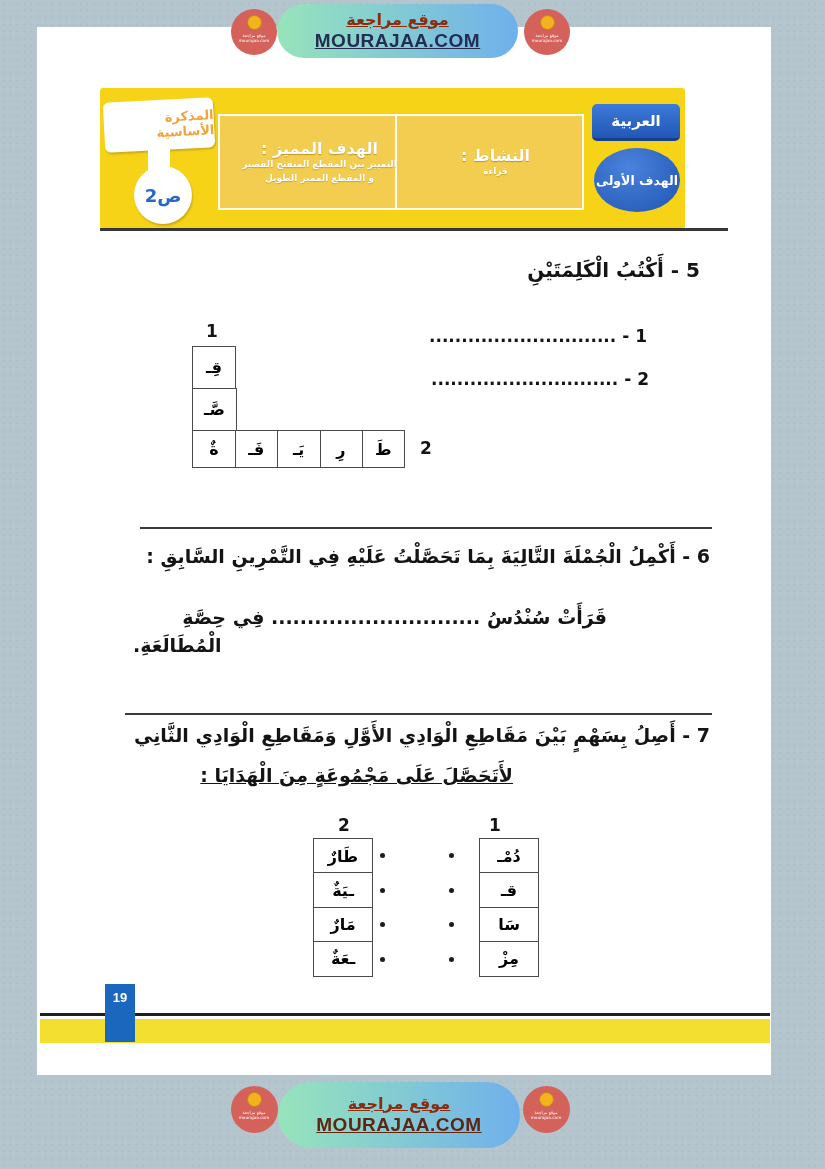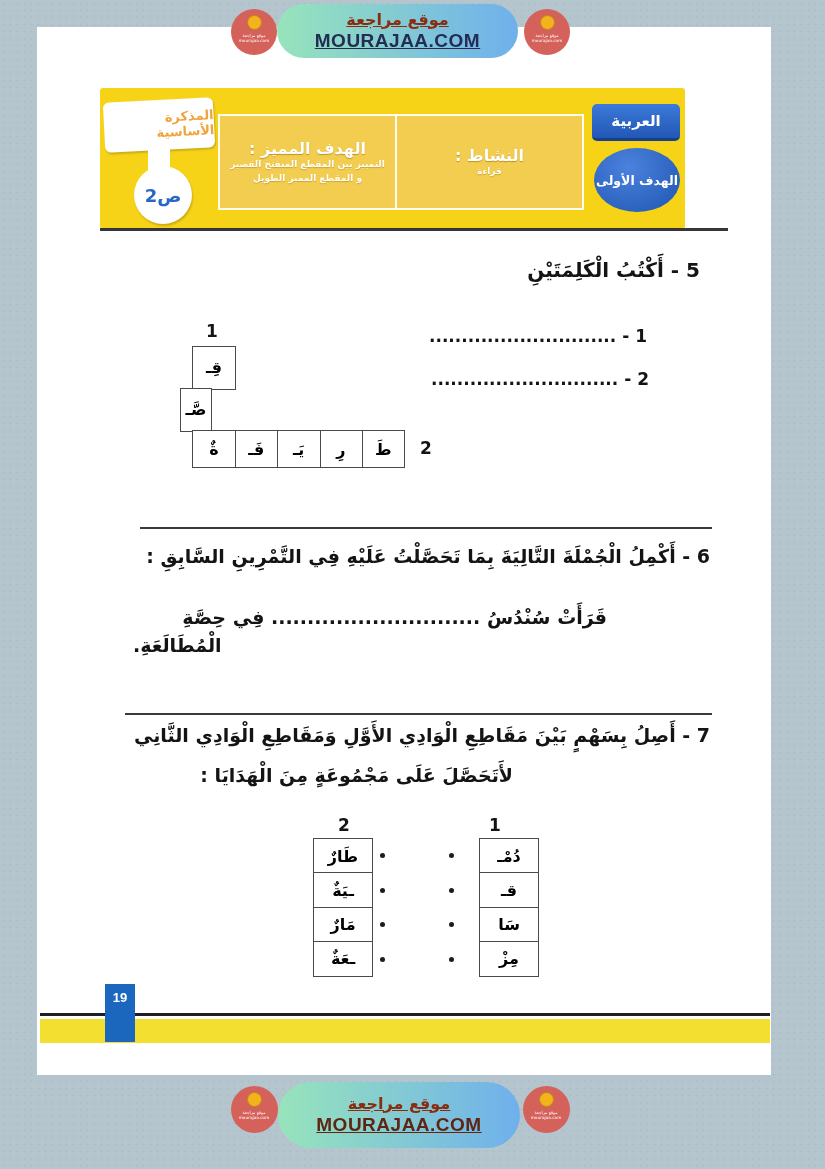--- a/index.html
+++ b/index.html
@@ -23,21 +23,21 @@
   .logoc{position:absolute;width:46px;height:46px;border-radius:50%;background:#d5625a;
          display:flex;flex-direction:column;align-items:center;overflow:hidden;}
   .logoc .dot{width:13px;height:13px;border-radius:50%;background:#f2b31d;border:1px solid #c08619;margin-top:6px;}
   .logoc .t{font-size:5px;color:#fff;line-height:1.25;text-align:center;margin-top:2px;white-space:nowrap;transform:scale(.85);}
 
   
   .hdr{position:absolute;left:100px;top:88px;width:585px;height:141px;background:#f7d317;border-radius:3px;}
   .hline{position:absolute;left:100px;top:228px;width:628px;height:3px;background:#35353a;}
   .goalframe{position:absolute;left:218px;top:114px;width:362px;height:92px;border:2px solid #fffdf0;background:#f3cd4f;}
   .vdiv{position:absolute;left:175px;top:0;bottom:0;width:2px;background:#fffdf0;}
-  .gsec{position:absolute;top:0;bottom:0;display:flex;flex-direction:column;align-items:center;justify-content:center;text-align:center;}
+  .gsec{position:absolute;top:0;bottom:0;display:flex;flex-direction:column;align-items:center;justify-content:center;text-align:center;margin-left:12px;}
   .gsec.goal{left:0;width:175px;}
   .gsec.act{left:177px;right:0;}
   .wt-title{color:#fff;font-weight:bold;font-size:16px;text-shadow:0 1px 1px rgba(150,105,0,.55);direction:rtl;}
   .wt-sub{color:#fff;font-weight:bold;font-size:9px;line-height:1.5;direction:rtl;text-shadow:0 1px 1px rgba(150,105,0,.4);}
   .subj{position:absolute;left:592px;top:104px;width:88px;height:34px;border-radius:5px;
         background:linear-gradient(#3c7ad9,#2257b6);border-bottom:3px solid #163f8e;
         color:#fff;font-weight:bold;font-size:15px;display:flex;align-items:center;justify-content:center;direction:rtl;}
   .year{position:absolute;left:594px;top:148px;width:86px;height:64px;border-radius:50%;
         background:radial-gradient(ellipse at 40% 30%,#4a82dd,#1e55b2);
         color:#fff;font-weight:bold;font-size:12.5px;display:flex;align-items:center;justify-content:center;direction:rtl;}
@@ -122,38 +122,38 @@
     <span>2ص</span>
   </div>
   <div class="hline"></div>
 
   <div class="artxt ex-title" style="right:125px;top:258px;font-size:20px;">5 - أَكْتُبُ الْكَلِمَتَيْنِ</div>
   <div class="artxt ans" style="right:178px;top:326px;">1 - .............................</div>
   <div class="artxt ans" style="right:176px;top:369px;">2 - .............................</div>
 
   <div class="glabel" style="left:206px;top:321px;">1</div>
   <div class="gcell" style="left:192px;top:346px;width:44px;height:43.7px;">قِـ</div>
-  <div class="gcell" style="left:180px;top:388px;width:32px;height:43.7px;">صَّـ</div>
+  <div class="gcell" style="left:192px;top:388px;width:45px;height:43.7px;">صَّـ</div>
   <div class="grow">
     <div class="gcell">طَ</div>
     <div class="gcell">رِ</div>
     <div class="gcell">يَـ</div>
     <div class="gcell">فَـ</div>
     <div class="gcell">ةٌ</div>
   </div>
   <div class="glabel" style="left:420px;top:438px;">2</div>
 
   <div class="sep" style="left:140px;top:527px;width:572px;"></div>
   <div class="artxt ex-title" style="right:115px;top:545px;">6 - أَكْمِلُ الْجُمْلَةَ التَّالِيَةَ بِمَا تَحَصَّلْتُ عَلَيْهِ فِي التَّمْرِينِ السَّابِقِ :</div>
   <div class="artxt ex-title" style="right:218px;top:606px;">قَرَأَتْ سُنْدُسُ ............................. فِي حِصَّةِ</div>
   <div class="artxt ex-title" style="left:133px;top:634px;">الْمُطَالَعَةِ.</div>
 
   <div class="sep" style="left:125px;top:713px;width:587px;"></div>
   <div class="artxt ex-title" style="right:115px;top:724px;">7 - أَصِلُ بِسَهْمٍ بَيْنَ مَقَاطِعِ الْوَادِي الأَوَّلِ وَمَقَاطِعِ الْوَادِي الثَّانِي</div>
-  <div class="artxt ex-title" style="right:312px;top:764px;">لأَتَحَصَّلَ عَلَى مَجْمُوعَةٍ مِنَ الْهَدَايَا :</div>
+  <div class="artxt ex-title" style="right:312px;top:764px;text-decoration:underline;">لأَتَحَصَّلَ عَلَى مَجْمُوعَةٍ مِنَ الْهَدَايَا :</div>
 
   <div class="glabel" style="left:489px;top:815px;">1</div>
   <div class="glabel" style="left:338px;top:815px;">2</div>
 
   <div class="mcol" style="left:463px;top:838px;padding-left:16px;">
     <div class="gcell">دُمْـ</div>
     <div class="gcell">قـ</div>
     <div class="gcell">سَا</div>
     <div class="gcell">مِزْ</div>
   </div>

